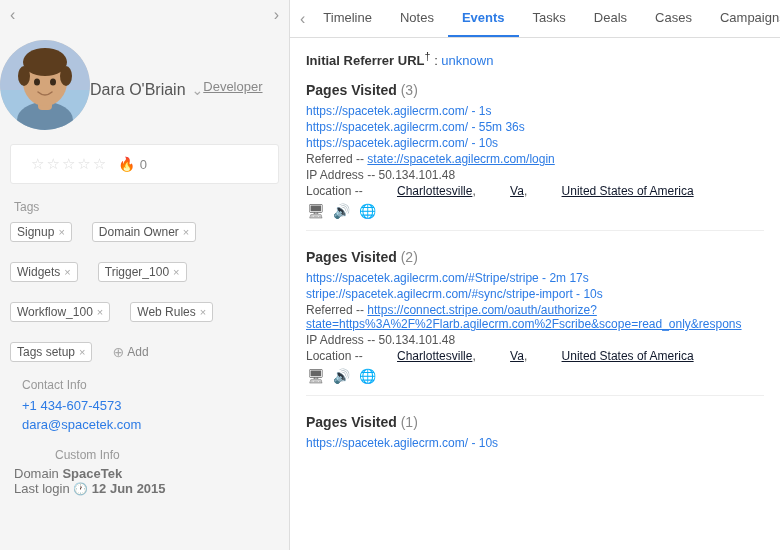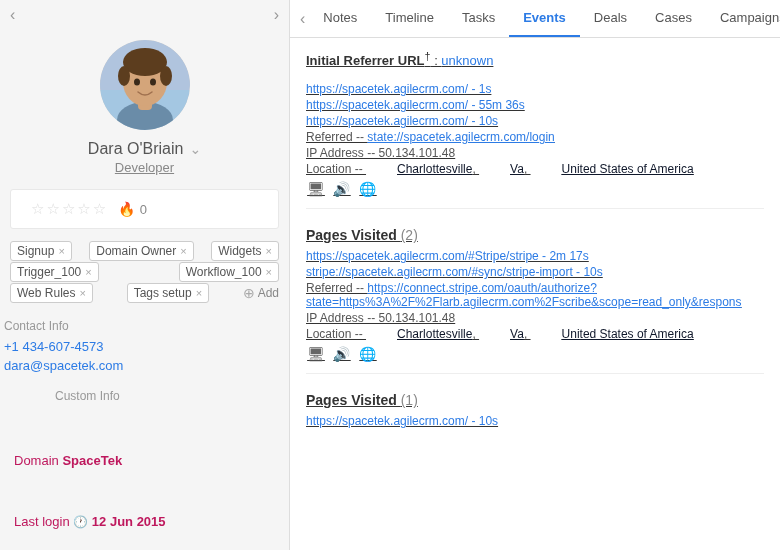--- a/index.html
+++ b/index.html
@@ -26,21 +26,21 @@
     .nav-arrow {
       background: none;
       border: none;
       cursor: pointer;
       color: #999;
       font-size: 16px;
     }
 
     .avatar-section {
       display: flex;
-      flex-direction: column;
+      flex-direction: row;
       align-items: center;
       padding: 10px 0 6px;
     }
     .avatar-circle {
       width: 90px;
       height: 90px;
       border-radius: 50%;
       overflow: hidden;
       background: #ccc;
       display: flex;
@@ -102,22 +102,21 @@
       font-size: 12px;
       color: #999;
       padding: 8px 14px 4px;
       font-weight: normal;
     }
 
     .tags-area {
       padding: 4px 10px 6px;
       display: flex;
       flex-wrap: wrap;
-      gap: 1px;
-      justify-content: space-between;
+      gap: 20px;
     }
     .tag {
       background: #fff;
       border: 1px solid #ccc;
       border-radius: 3px;
       padding: 2px 6px;
       font-size: 12px;
       color: #555;
       display: flex;
       align-items: center;
@@ -137,40 +136,39 @@
       display: flex;
       align-items: center;
       gap: 3px;
     }
     .add-circle {
       font-size: 14px;
       color: #aaa;
     }
 
     .info-section {
-      padding: 6px 4px 4px;
+      padding: 6px 22px 4px;
     }
     .info-row {
       padding: 2px 0;
       color: #555;
       font-size: 13px;
     }
     .info-link {
       color: #2c7be5;
       text-decoration: none;
       text-align: right;
     }
 
     .custom-info {
       padding: 6px 14px 4px;
     }
     .custom-domain {
-      color: #be185d;
-      font-size: 13px;
-      margin-top: 46px;
+      color: #737373;
+      font-size: 13px;
     }
     .custom-domain span { font-weight: 600; }
 
     
     .right-panel {
       flex: 1;
       display: flex;
       flex-direction: column;
       overflow: hidden;
     }
@@ -202,21 +200,20 @@
       font-size: 16px;
       padding: 0 4px;
       align-self: center;
     }
 
     .content-area {
       flex: 1;
       overflow-y: auto;
       padding: 12px 16px;
       background: #fff;
-      text-decoration: underline;
     }
 
     .referrer-row {
       margin-bottom: 14px;
       font-size: 13px;
     }
     .referrer-label { font-weight: 600; color: #333; }
     .referrer-value { color: #2c7be5; }
 
     .event-block {
@@ -324,20 +321,21 @@
       <span class="star">☆</span>
       <span class="star">☆</span>
       <span class="star">☆</span>
     </div>
     <div class="fire-score">
       <span class="fire-icon">🔥</span>
       <span>0</span>
     </div>
   </div>
 
+  <div class="section-label">Tags</div>
   <div class="tags-area">
 
   <span class="tag">
         <span>Signup</span>
         <span class="tag-x">×</span>
       </span>
       <span class="tag">
         <span>Domain Owner</span>
         <span class="tag-x">×</span>
       </span>
@@ -386,38 +384,39 @@
     </div>
   </div>
 </div>
 
 <div class="right-panel">
 
   <div class="tab-bar">
     <button class="tab-nav-arrow">‹</button>
 
     <div id="tabs-container" style="display:flex;">
+        <div class="tab-item">Timeline</div>
         <div class="tab-item">Notes</div>
-        <div class="tab-item">Timeline</div>
+        <div class="tab-item active">Events</div>
         <div class="tab-item">Tasks</div>
-        <div class="tab-item active">Events</div>
         <div class="tab-item">Deals</div>
         <div class="tab-item">Cases</div>
         <div class="tab-item">Campaigns</div>
       </div>
   </div>
 
   <div class="content-area">
 
     <div class="referrer-row">
       <span class="referrer-label">Initial Referrer URL</span><sup>†</sup><span> : </span><span class="referrer-value">unknown</span>
     </div>
 
     <div id="event-blocks-container">
         <div class="event-block">
+          <div class="pages-visited-header">Pages Visited <span class="pages-count">(3)</span></div>
           <a class="event-line" href="#">https://spacetek.agilecrm.com/ - 1s</a>
           <a class="event-line" href="#">https://spacetek.agilecrm.com/ - 55m 36s</a>
           <a class="event-line" href="#">https://spacetek.agilecrm.com/ - 10s</a>
           <div class="event-text">Referred -- <a class="event-link" href="#">state://spacetek.agilecrm.com/login</a></div>
           <div class="event-text">IP Address -- 50.134.101.48</div>
           <div class="event-location">Location -- <a class="location-link" href="#">Charlottesville</a>, <a class="location-link" href="#">Va</a>, <a class="location-link" href="#">United States of America</a></div>
           <div class="device-icons">
       <span class="device-icon">🖥</span>
       <span class="device-icon speaker">🔊</span>
       <span class="device-icon blue-globe">🌐</span>

